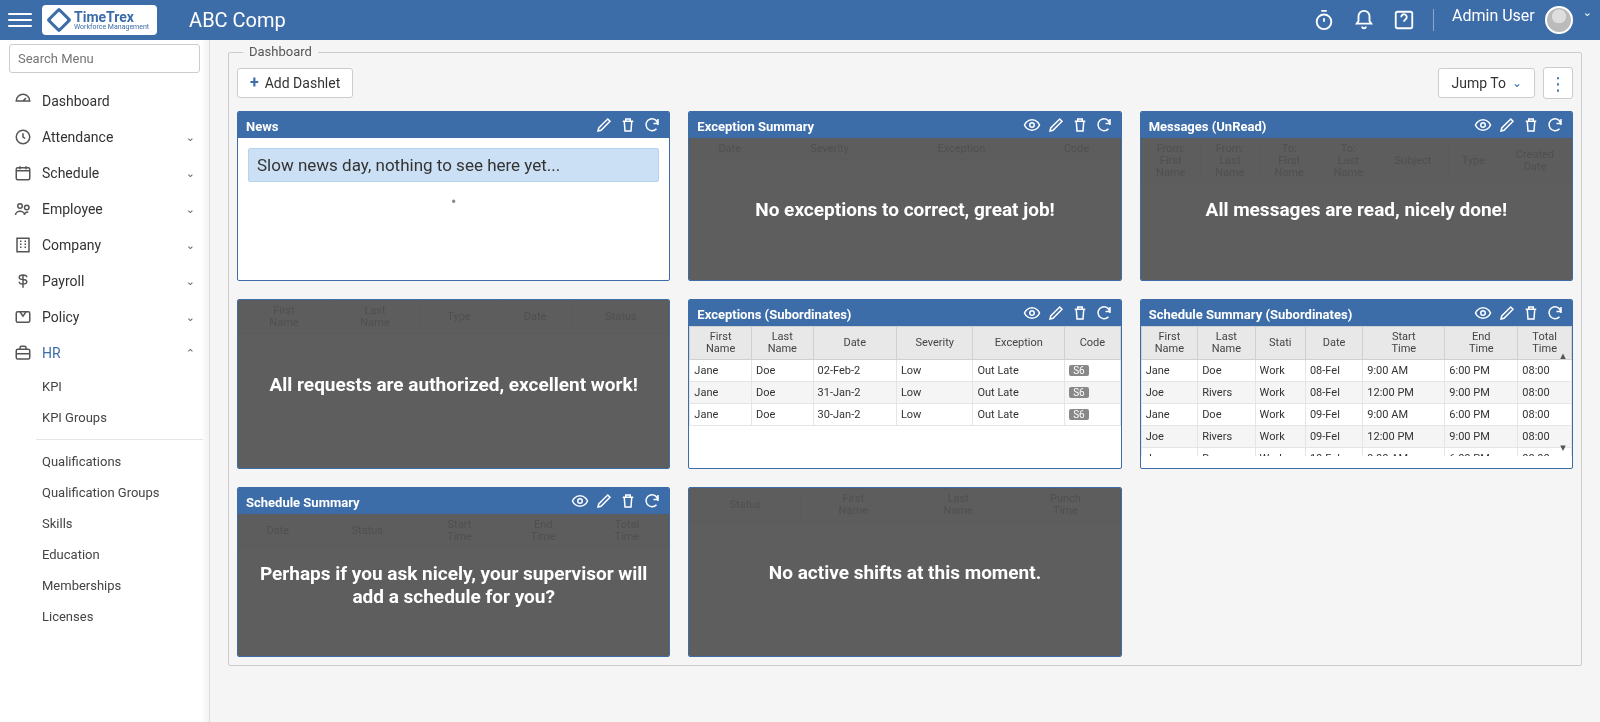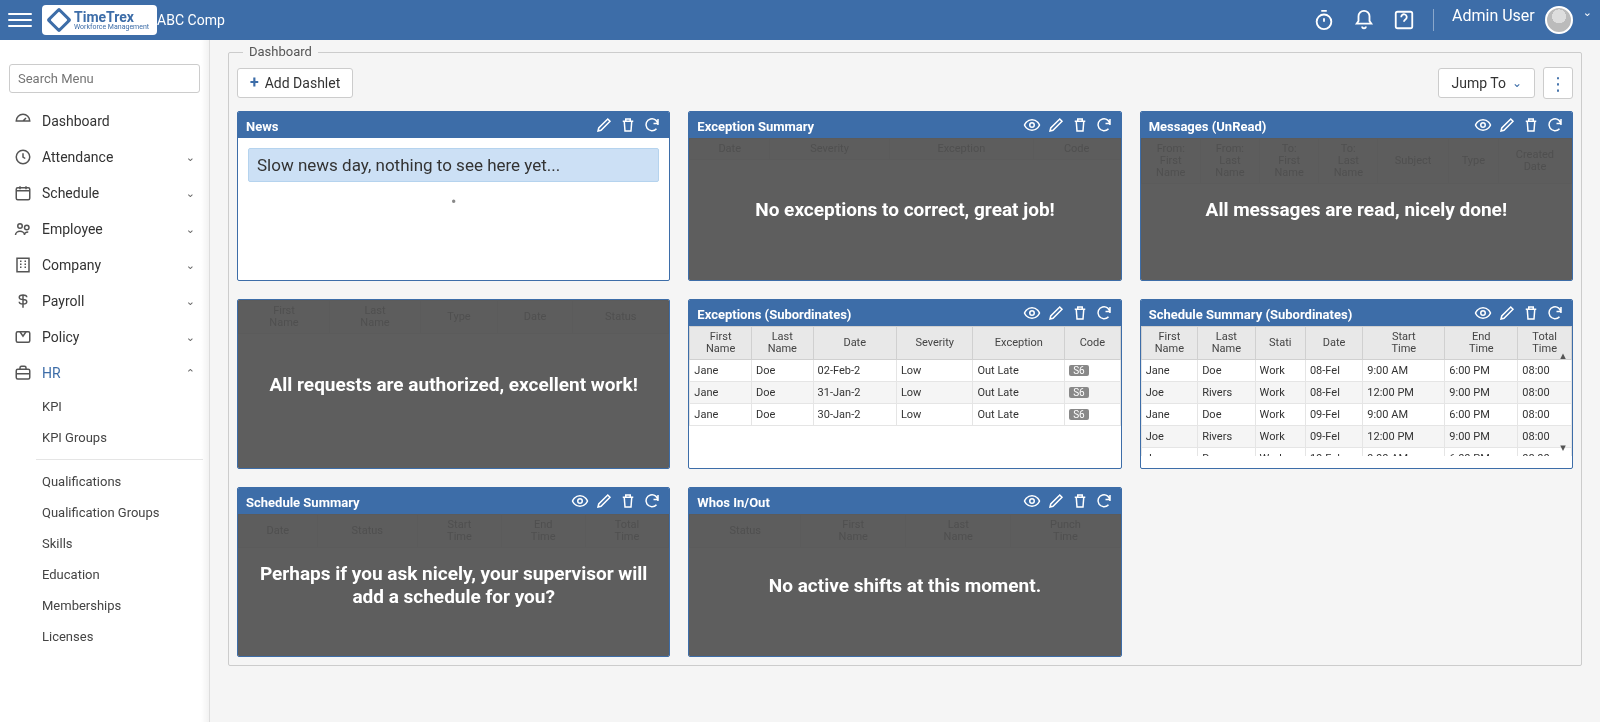--- a/index.html
+++ b/index.html
@@ -7,31 +7,31 @@
 
 
 .topbar { height: 40px; background: #3d6da8; display: flex; align-items: center; padding: 0 8px; color: #fff; }
 .hamburger { width: 24px; height: 24px; display: flex; flex-direction: column; justify-content: center; gap: 4px; cursor: pointer; margin-right: 10px; }
 .hamburger span { height: 2px; background: #fff; border-radius: 1px; }
 .logo-box { background: #fff; color: #3d6da8; border-radius: 4px; padding: 2px 8px; display: flex; align-items: center; gap: 6px; height: 30px; }
 .logo-diamond { width: 18px; height: 18px; background: #3d6da8; transform: rotate(45deg); border-radius: 2px; position: relative; }
 .logo-diamond::after { content:''; position:absolute; inset:3px; background:#fff; border-radius:1px; }
 .logo-text { font-weight: 700; font-size: 14px; line-height: 1; }
 .logo-sub { font-size: 7px; color: #3d6da8; line-height: 1; }
-.company-name { margin-left: 0; font-size: 14px; text-align: right; }
+.company-name { margin-left: 32px; font-size: 20px; text-align: right; }
 .topbar-right { margin-left: auto; display: flex; align-items: center; gap: 18px; }
 .topbar-right .tico { width: 22px; height: 22px; color:#fff; display:flex; align-items:center; justify-content:center; cursor:pointer; }
 .divider { width:1px; height:22px; background: rgba(255,255,255,0.4); }
 .user-block { display:flex; align-items:flex-start; gap:10px; cursor:pointer; }
 .avatar { width:28px; height:28px; border-radius:50%; background: radial-gradient(circle at 50% 35%, #ddd 35%, #bbb 36%); border:2px solid #fff; }
 .chev { font-size:11px; color:#fff; }
 
 
 .layout { display:flex; height: calc(100vh - 40px); }
-.sidebar { width: 210px; background:#fff; border-right:1px solid #ddd; padding: 24px 6px; overflow-y:auto; position:relative; flex-shrink:0; }
+.sidebar { width: 210px; background:#fff; border-right:1px solid #ddd; padding: 4px 6px; overflow-y:auto; position:relative; flex-shrink:0; }
 .sidebar::after { content:''; position:absolute; right:0; top:0; bottom:0; width:8px; background:linear-gradient(to right, transparent, rgba(0,0,0,0.05)); }
 .search-menu { width: calc(100% - 6px); border:1px solid #ccc; border-radius:3px; padding:6px 8px; font-size:13px; color:#666; margin: 0 3px 10px 3px; }
 .nav-item { display:flex; align-items:center; gap:10px; padding:9px 8px; font-size:14px; color:#333; cursor:pointer; border-radius:3px; }
 .nav-item .nico { width:18px; height:18px; display:flex; align-items:center; justify-content:center; color:#555; flex-shrink:0; }
 .nav-item .exp { margin-left:auto; font-size:11px; color:#666; }
 .nav-item.active { color:#3d6da8; }
 .sub-item { padding:8px 8px 8px 36px; font-size:13px; color:#444; cursor:pointer; }
 .sub-sep { border:none; border-top:1px solid #e5e5e5; margin:6px 0 6px 30px; }
 
 
@@ -540,46 +540,20 @@
                     <th>Start<br>Time</th>
                     <th>End<br>Time</th>
                     <th>Total<br>Time</th>
                   </tr>
                 </tbody>
               </table>
               <div class="overlay-msg">Perhaps if you ask nicely, your supervisor will add a schedule for you?</div>
             </div>
   </div>
           <div class="dashlet">
-    <div class="dashlet-head">
-      <span>Whos In/Out</span>
-      <div class="dashlet-icons">
-                <span class="dico">
-                  <svg viewBox="0 0 24 24" fill="none" stroke="currentColor" stroke-width="2">
-                    <path d="M2 12s3-7 10-7 10 7 10 7-3 7-10 7-10-7-10-7z"></path>
-                    <circle cx="12" cy="12" r="3"></circle>
-                  </svg>
-                </span>
-    <span class="dico">
-                  <svg viewBox="0 0 24 24" fill="none" stroke="currentColor" stroke-width="2">
-                    <path d="M4 20l4-1L20 7l-3-3L5 16l-1 4z"></path>
-                  </svg>
-                </span>
-    <span class="dico">
-                  <svg viewBox="0 0 24 24" fill="none" stroke="currentColor" stroke-width="2">
-                    <path d="M5 7h14M9 7V4h6v3M7 7l1 13h8l1-13"></path>
-                  </svg>
-                </span>
-    <span class="dico">
-                  <svg viewBox="0 0 24 24" fill="none" stroke="currentColor" stroke-width="2">
-                    <path d="M20 12a8 8 0 10-2 5M20 4v6h-6"></path>
-                  </svg>
-                </span>
-  </div>
-    </div>
     <div class="dashlet-body">
               <table class="mini">
                 <tbody>
                   <tr>
                     <th>Status</th>
                     <th>First<br>Name</th>
                     <th>Last<br>Name</th>
                     <th>Punch<br>Time</th>
                   </tr>
                 </tbody>

